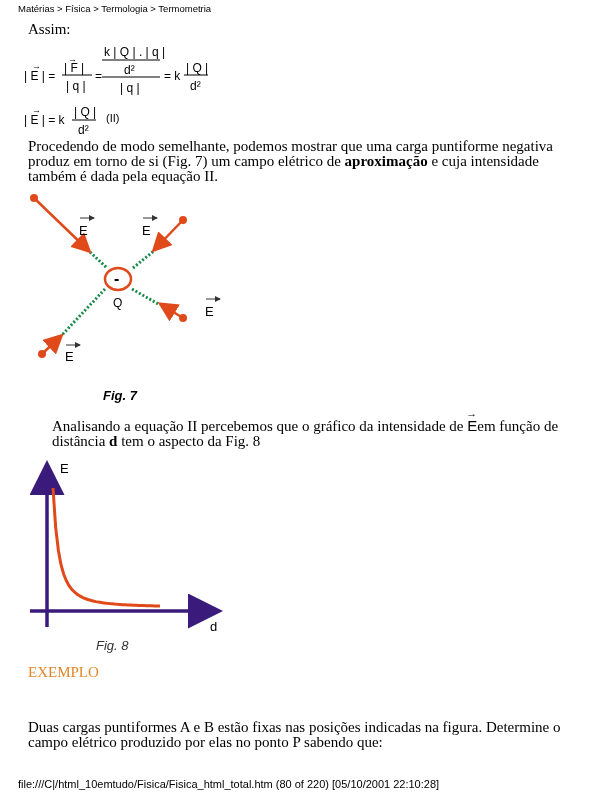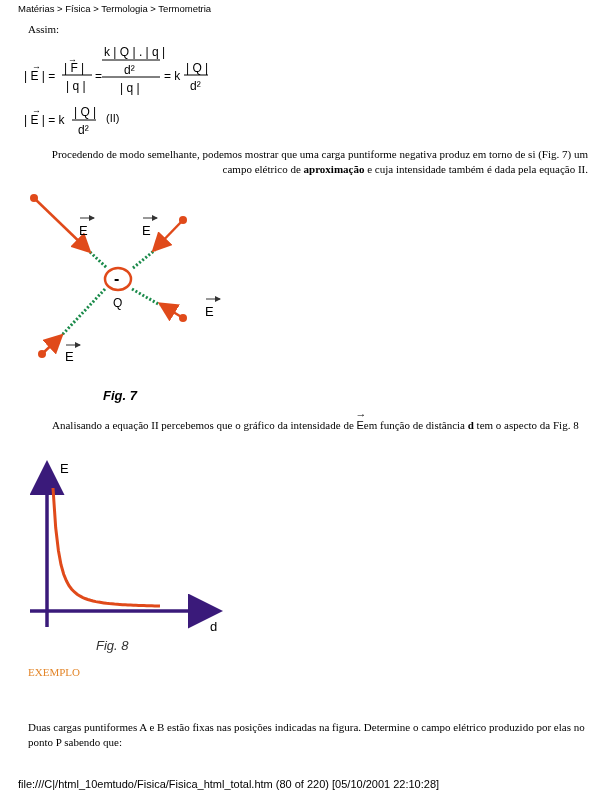--- a/index.html
+++ b/index.html
@@ -1,19 +1,19 @@
 <!DOCTYPE html>
 <html><head>
 <meta charset="utf-8">
 <style>
   html, body { margin:0; padding:0; background:#ffffff; }
   body { width:612px; height:792px; position:relative; overflow:hidden; font-family:"Liberation Serif", serif; color:#000; }
   .breadcrumb { position:absolute; left:18px; top:3px; font-family:"Liberation Sans", sans-serif; font-size:9.5px; color:#000;text-align:right; }
   .footer { position:absolute; left:18px; top:778px; font-family:Liberation Sans, sans-serif; font-size:11px; color:#000; }
-  .p { position:absolute; left:28px; font-size:11px; line-height:15px; width:560px; }
+  .p { position:absolute; left:28px; font-size:15px; line-height:15px; width:560px; }
   .vec { position:relative; display:inline-block; }
   .vec::before { content:"→"; position:absolute; top:-12px; left:-1px; font-size:11px; }
   .exemplo { color:#e3862a; }
   svg text { font-family:"Liberation Sans", sans-serif; }
 </style>
 </head>
 <body>
 
 <div class="breadcrumb">Matérias &gt; Física &gt; Termologia &gt; Termometria</div>
 
@@ -44,21 +44,21 @@
   <g font-family="Liberation Sans, sans-serif" font-size="12" fill="#000">
     <text x="2" y="24">| E | = k</text>
     <text x="10" y="13" font-size="9">→</text>
     <text x="52" y="16">| Q |</text>
     <line x1="50" y1="20" x2="74" y2="20" stroke="#000"></line>
     <text x="56" y="34">d²</text>
     <text x="84" y="22" font-family="Liberation Serif, serif" font-size="11">(II)</text>
   </g>
 </svg>
 
-<div class="p" style="top:147px;text-align:right;">
+<div class="p" style="top:139px;">
   <span>Procedendo de modo semelhante, podemos mostrar que uma carga puntiforme negativa produz em torno de si (Fig. 7) um campo elétrico de </span><b>aproximação</b><span> e cuja intensidade também é dada pela equação II.</span>
 </div>
 
 <svg style="position:absolute;left:20px;top:185px;" width="220" height="225">
   <defs>
     <marker id="ah" markerWidth="8" markerHeight="8" refX="6" refY="4" orient="auto">
       <path d="M0,0 L8,4 L0,8 z" fill="#e04a1a"></path>
     </marker>
     <marker id="bh" markerWidth="6" markerHeight="6" refX="5" refY="3" orient="auto">
       <path d="M0,0 L6,3 L0,6 z" fill="#333"></path>

